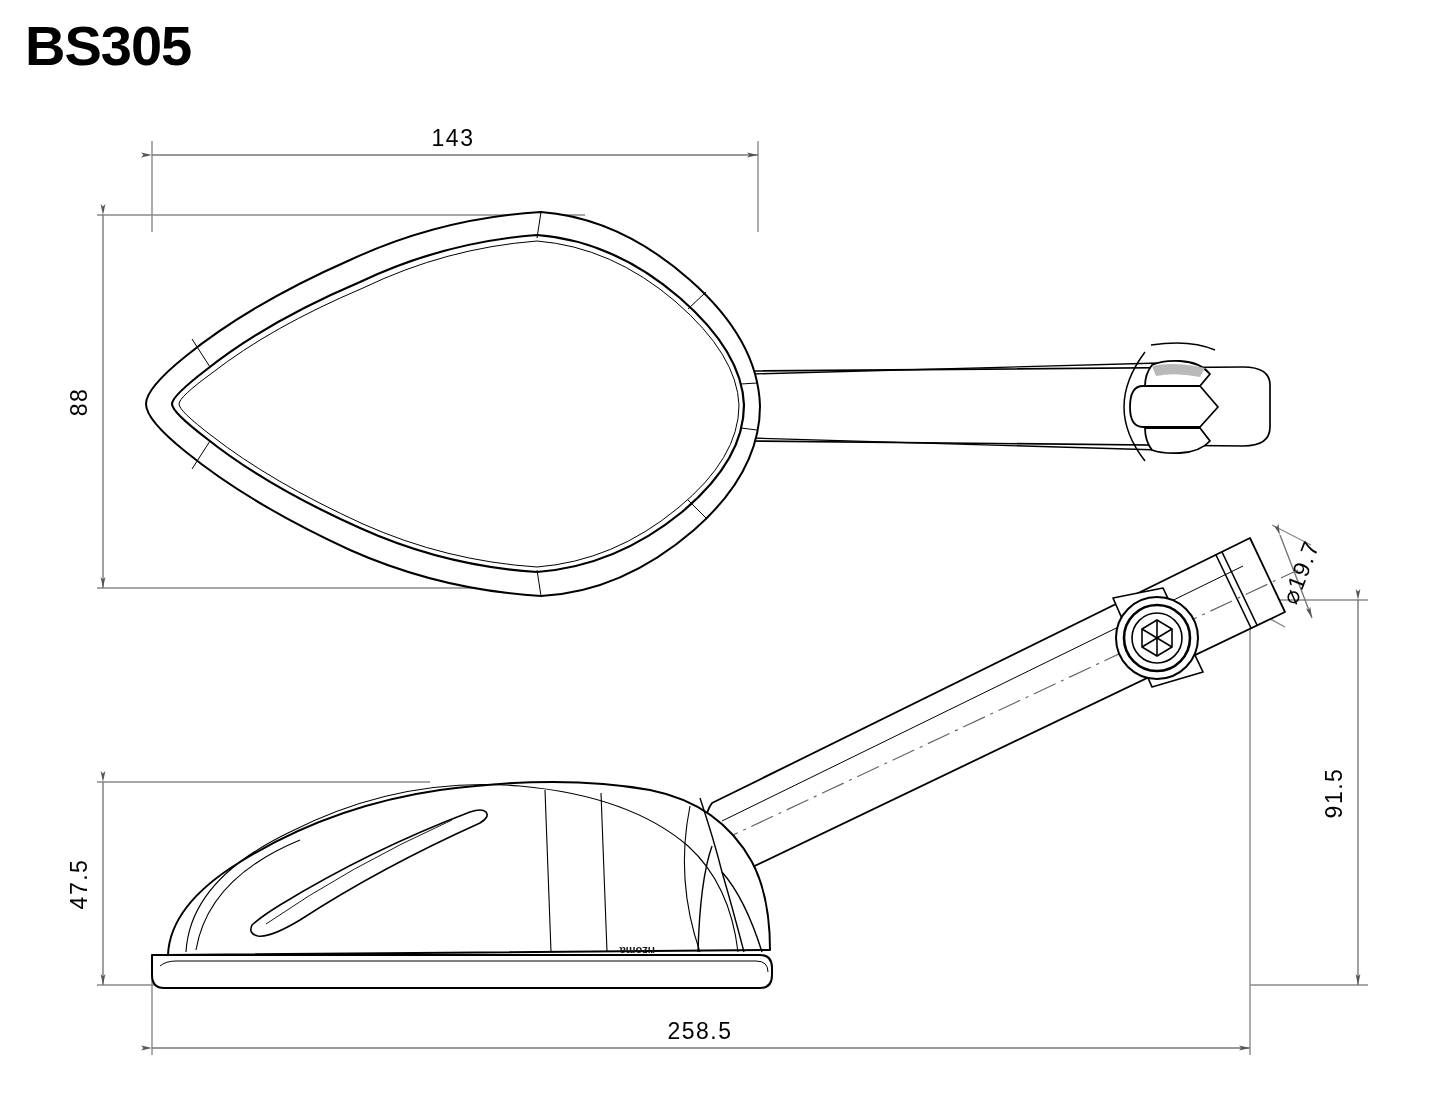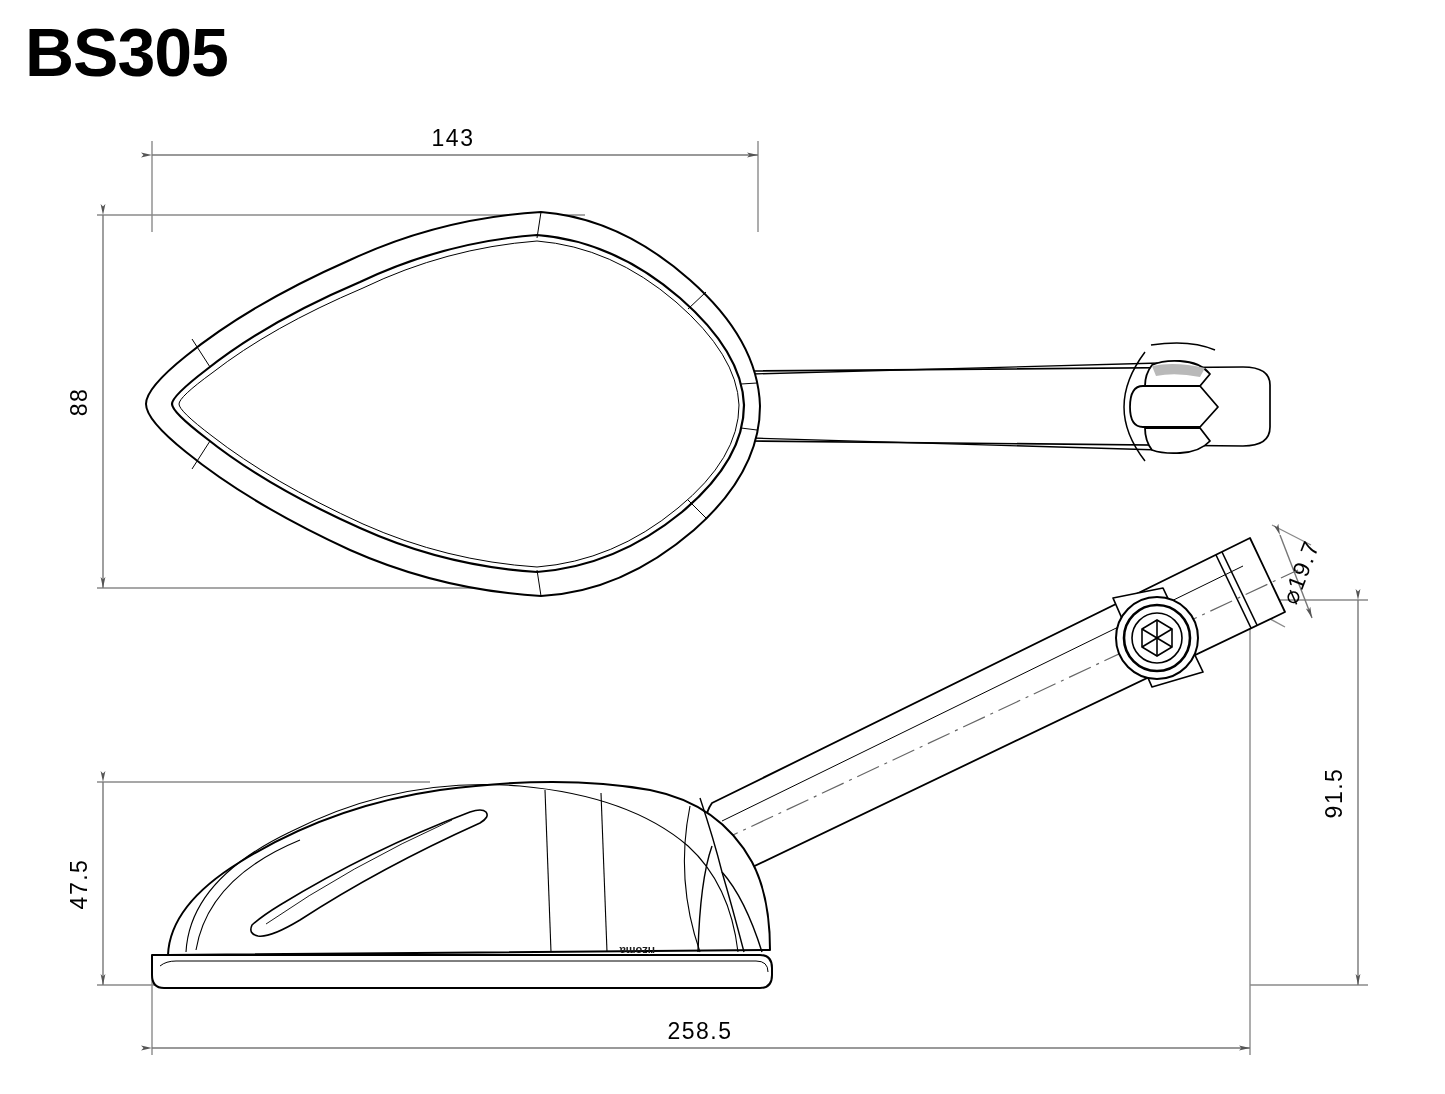--- a/index.html
+++ b/index.html
@@ -17,21 +17,21 @@
   #sheet {
     position: relative;
     width: 1445px;
     height: 1094px;
     background: #ffffff;
   }
   #drawing-title {
     position: absolute;
     left: 25px;
     top: 18px;
-    font-size: 68px;
+    font-size: 56px;
     font-weight: bold;
     letter-spacing: -1px;
     color: #000000;
     font-family: "Liberation Sans", sans-serif;
     line-height: 1;
     white-space: nowrap;
   }
   svg.cad {
     position: absolute;
     left: 0;

